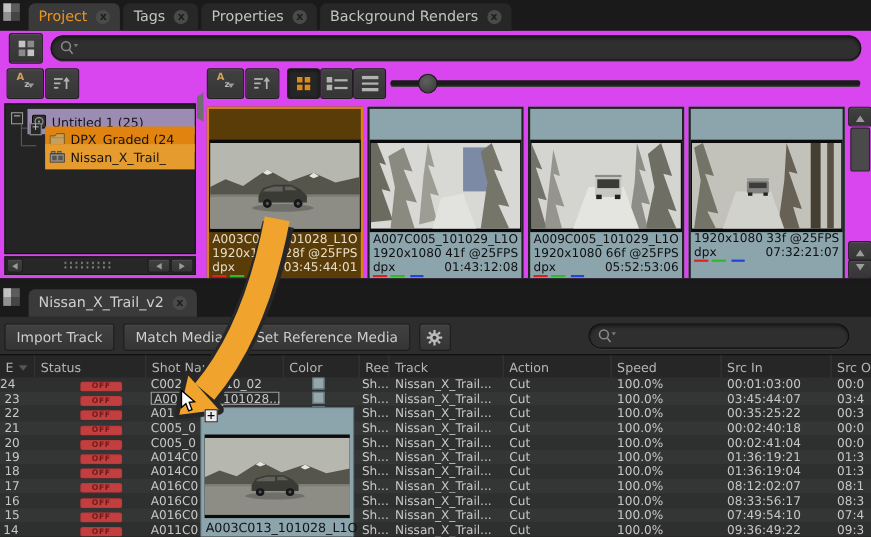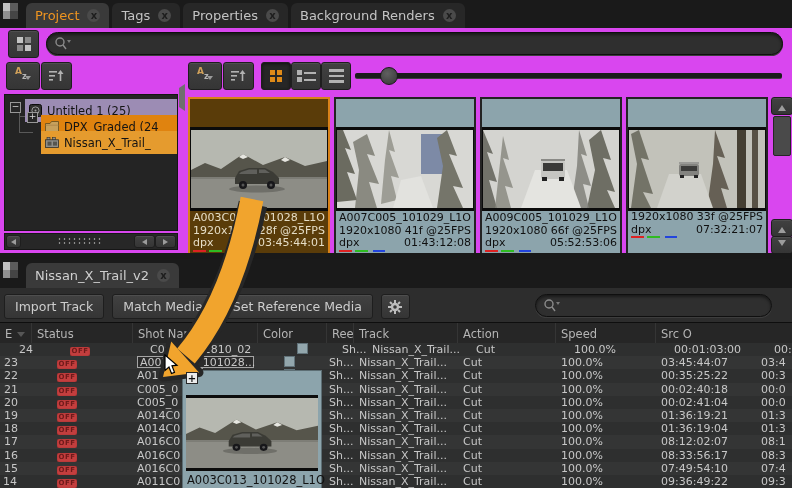--- a/index.html
+++ b/index.html
@@ -89,21 +89,21 @@
   .th{display:flex;align-items:center;padding-left:5px;box-sizing:border-box;border-right:1px solid #353535;height:100%;}
   .sorttri{width:0;height:0;border:4px solid transparent;border-top:5px solid #565656;margin:5px 0 0 5px;}
   .tbody{position:absolute;left:0;top:21px;right:0;bottom:0;overflow:hidden;}
   .trow{height:13.2px;display:flex;align-items:center;font-size:11px;color:#c7c7c7;}
   .trow:nth-child(odd){background:#2e2f2f;}
   .trow:nth-child(even){background:#343535;}
   .td{box-sizing:border-box;white-space:nowrap;overflow:hidden;padding-left:5px;}
   .c-ev{width:32px;} .c-status{width:101px;} .c-shot{width:125px;} .c-color{width:69px;}
   .c-ree{width:27px;} .c-track{width:104px;} .c-action{width:98px;} .c-speed{width:100px;}
   .c-srcin{width:100px;} .c-srcout{flex:1;border-right:none;}
-  .badge{display:inline-block;width:20px;height:9px;margin-left:20px;background:#c33e3e;border-radius:2px;
+  .badge{display:inline-block;width:38px;height:9px;margin-left:36px;background:#c33e3e;border-radius:2px;
          color:#6f1a1a;font-size:7px;font-weight:bold;line-height:9px;text-align:center;letter-spacing:.5px;
          box-shadow:inset 0 0 1px #7d2020;}
   .shottext{display:inline-block;}
   .shottext.edit{border:1px solid #a5a5a5;background:#2b2b2b;width:117px;height:12px;line-height:11px;
                  padding:0 2px;box-sizing:border-box;}
   .swatch{display:inline-block;width:9px;height:9px;margin-left:26px;background:#93a7ad;border:1px solid #62737a;}
   
   .ghost{position:absolute;left:183px;top:371px;width:138px;height:122px;background:#8ca4ac;z-index:5;
          box-shadow:0 0 0 1px #5d6e74;}
   .ghost-img{position:absolute;left:3px;top:24px;right:3px;height:76px;background:#0c0c0c;padding:3px 0;box-sizing:border-box;}
@@ -475,26 +475,27 @@
             <span>E</span>
             <span class="sorttri"></span>
           </div>
         <div class="th c-status">Status</div>
         <div class="th c-shot">Shot Name</div>
         <div class="th c-color">Color</div>
         <div class="th c-ree">Ree</div>
         <div class="th c-track">Track</div>
         <div class="th c-action">Action</div>
         <div class="th c-speed">Speed</div>
+        <div class="th c-srcin">Src In</div>
         <div class="th c-srcout">Src O</div>
       </div>
       <div class="tbody">
 
           <div class="trow">
-            <div class="td c-ev" style="padding-left:6px;margin-left:13px;">24</div>
+            <div class="td c-ev" style="padding-left:0;">24</div>
             <div class="td c-status"><span class="badge">OFF</span></div>
             <div class="td c-shot" style="padding-left:4px;"><span class="shottext">C002_02_2810_02</span></div>
             <div class="td c-color" style="padding-left:0;"><span class="swatch"></span></div>
             <div class="td c-ree" style="padding-left:2px;">Sh...</div>
             <div class="td c-track">Nissan_X_Trail...</div>
             <div class="td c-action">Cut</div>
             <div class="td c-speed">100.0%</div>
             <div class="td c-srcin">00:01:03:00</div>
             <div class="td c-srcout">00:0</div>
           </div>

